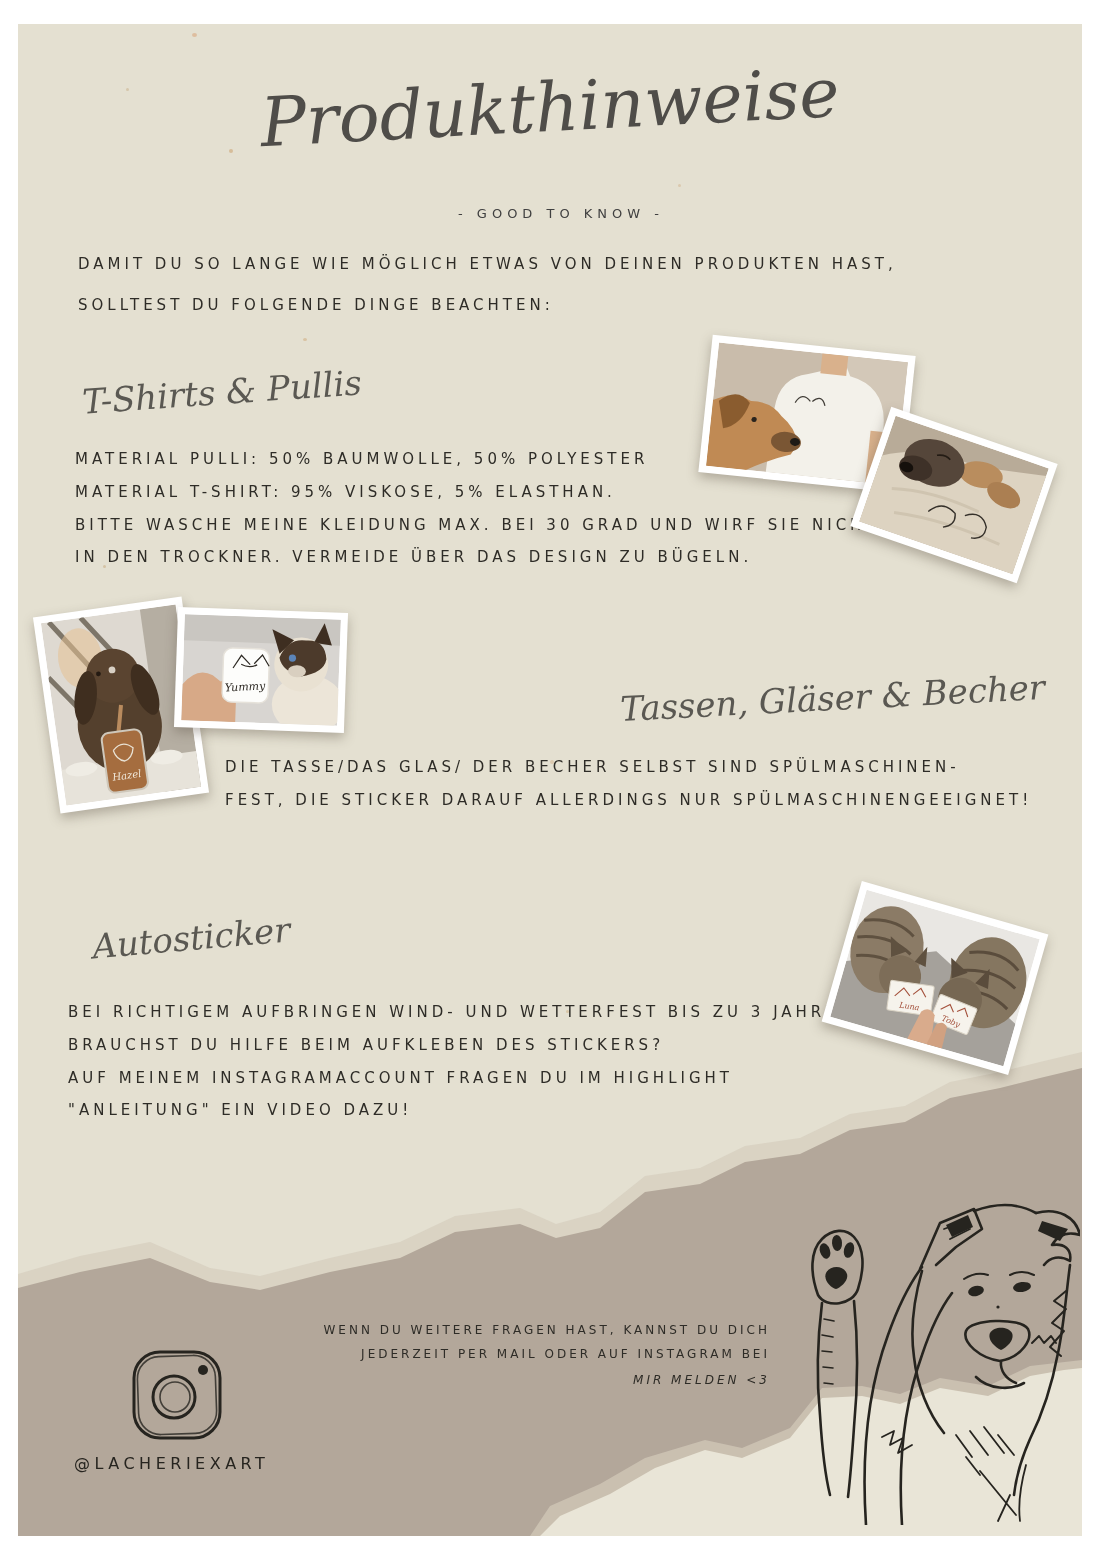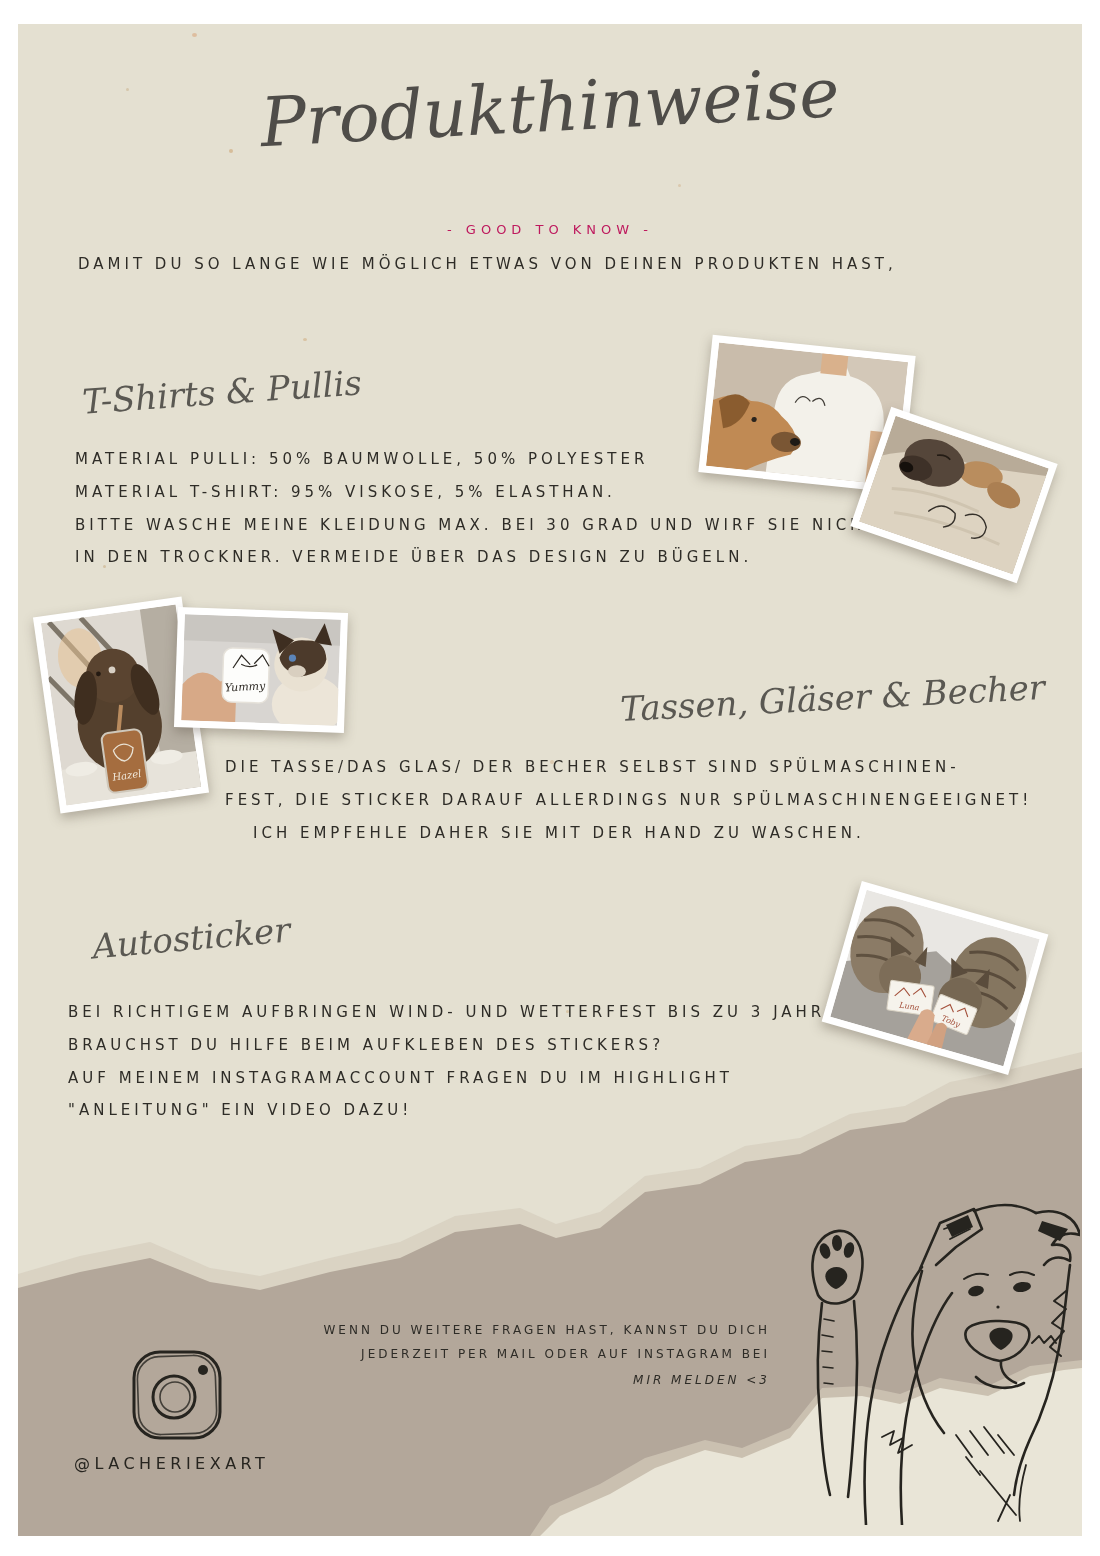--- a/index.html
+++ b/index.html
@@ -6,22 +6,22 @@
   .canvas{position:relative;width:1100px;height:1556px;background:#ffffff;overflow:hidden;
           font-family:"DejaVu Sans",sans-serif;}
   .page{position:absolute;left:18px;top:24px;width:1064px;height:1512px;background:#e4e0d1;overflow:hidden;}
   .speck{position:absolute;border-radius:50%;opacity:.55;}
   .body-text{position:absolute;font-size:15px;letter-spacing:4px;color:#2e2c27;white-space:nowrap;}
   .small-text{position:absolute;font-size:12px;letter-spacing:3px;color:#2e2c27;white-space:nowrap;}
   .script{position:absolute;font-family:"DejaVu Serif",serif;font-style:italic;color:#56544e;white-space:nowrap;}
   .title-wrap{position:absolute;left:0;top:44px;width:100%;text-align:center;}
   .title{font-family:"DejaVu Serif",serif;font-style:italic;font-size:68px;color:#4f4d49;
          display:inline-block;transform:rotate(-3deg);}
-  .subtitle{position:absolute;left:0;top:198px;width:100%;text-align:center;
-            font-size:13px;letter-spacing:5px;color:#be185d;}
+  .subtitle{position:absolute;left:0;top:182px;width:100%;text-align:center;
+            font-size:13px;letter-spacing:5px;color:#404040;padding-left:11px;}
   .sec-head{font-size:34px;color:#5a5852;}
   .polaroid{position:absolute;background:#ffffff;padding:7px;box-shadow:0 5px 12px rgba(90,80,65,.38);}
   .polaroid svg{display:block;}
   .footer-line{position:absolute;left:252px;width:500px;text-align:right;}
   .torn-svg,.dog-svg,.insta-svg{position:absolute;}
   .handle{position:absolute;left:56px;top:1430px;font-size:16px;letter-spacing:4.5px;color:#26241f;}
 </style>
 </head>
 <body>
 
@@ -45,31 +45,31 @@
       <polygon fill="#d8d0bf" opacity="0.6" points="512,492 532,462 582,440 627,414 687,396 724,404 772,384 804,344 844,342 882,350 922,334 970,342 1012,322 1064,316 1064,492"></polygon>
       <polygon fill="#e9e5d7" points="522,492 542,472 592,450 637,424 687,406 724,414 772,394 804,354 844,352 882,360 922,344 970,352 1012,332 1046,326 1064,324 1064,492"></polygon>
     </svg>
 
     <div class="title-wrap">
       <span class="title">Produkthinweise</span>
     </div>
     <div class="subtitle">- GOOD TO KNOW -</div>
 
     <div class="body-text" style="left:60px;top:231px;">DAMIT DU SO LANGE WIE MÖGLICH ETWAS VON DEINEN PRODUKTEN HAST,</div>
+    <div class="body-text" style="left:60px;top:272px;">SOLLTEST DU FOLGENDE DINGE BEACHTEN:</div>
 
     <div class="script sec-head" style="left:64px;top:348px;transform:rotate(-4deg);">T-Shirts &amp; Pullis</div>
     <div class="body-text" style="left:57px;top:426px;">MATERIAL PULLI: 50% BAUMWOLLE, 50% POLYESTER</div>
     <div class="body-text" style="left:57px;top:459px;">MATERIAL T-SHIRT: 95% VISKOSE, 5% ELASTHAN.</div>
     <div class="body-text" style="left:57px;top:492px;">BITTE WASCHE MEINE KLEIDUNG MAX. BEI 30 GRAD UND WIRF SIE NICHT</div>
     <div class="body-text" style="left:57px;top:524px;">IN DEN TROCKNER. VERMEIDE ÜBER DAS DESIGN ZU BÜGELN.</div>
 
     <div class="script sec-head" style="left:602px;top:654px;transform:rotate(-3deg);">Tassen, Gläser &amp; Becher</div>
     <div class="body-text" style="left:207px;top:734px;">DIE TASSE/DAS GLAS/ DER BECHER SELBST SIND SPÜLMASCHINEN-</div>
     <div class="body-text" style="left:207px;top:767px;">FEST, DIE STICKER DARAUF ALLERDINGS NUR SPÜLMASCHINENGEEIGNET!</div>
-    <div class="body-text" style="left:235px;top:800px;">ICH EMPFEHLE DAHER SIE MIT DER HAND ZU WASCHEN.</div>
 
     <div class="script sec-head" style="left:74px;top:894px;transform:rotate(-5deg);">Autosticker</div>
     <div class="body-text" style="left:50px;top:979px;">BEI RICHTIGEM AUFBRINGEN WIND- UND WETTERFEST BIS ZU 3 JAHREN.</div>
     <div class="body-text" style="left:50px;top:1012px;">BRAUCHST DU HILFE BEIM AUFKLEBEN DES STICKERS?</div>
     <div class="body-text" style="left:50px;top:1045px;">AUF MEINEM INSTAGRAMACCOUNT FRAGEN DU IM HIGHLIGHT</div>
     <div class="body-text" style="left:50px;top:1077px;">"ANLEITUNG" EIN VIDEO DAZU!</div>
 
     <div class="polaroid" style="left:687px;top:321px;transform:rotate(6deg);">
       <svg width="190" height="124" viewBox="0 0 190 124">
         <rect width="190" height="124" fill="#c9bcab"></rect>

